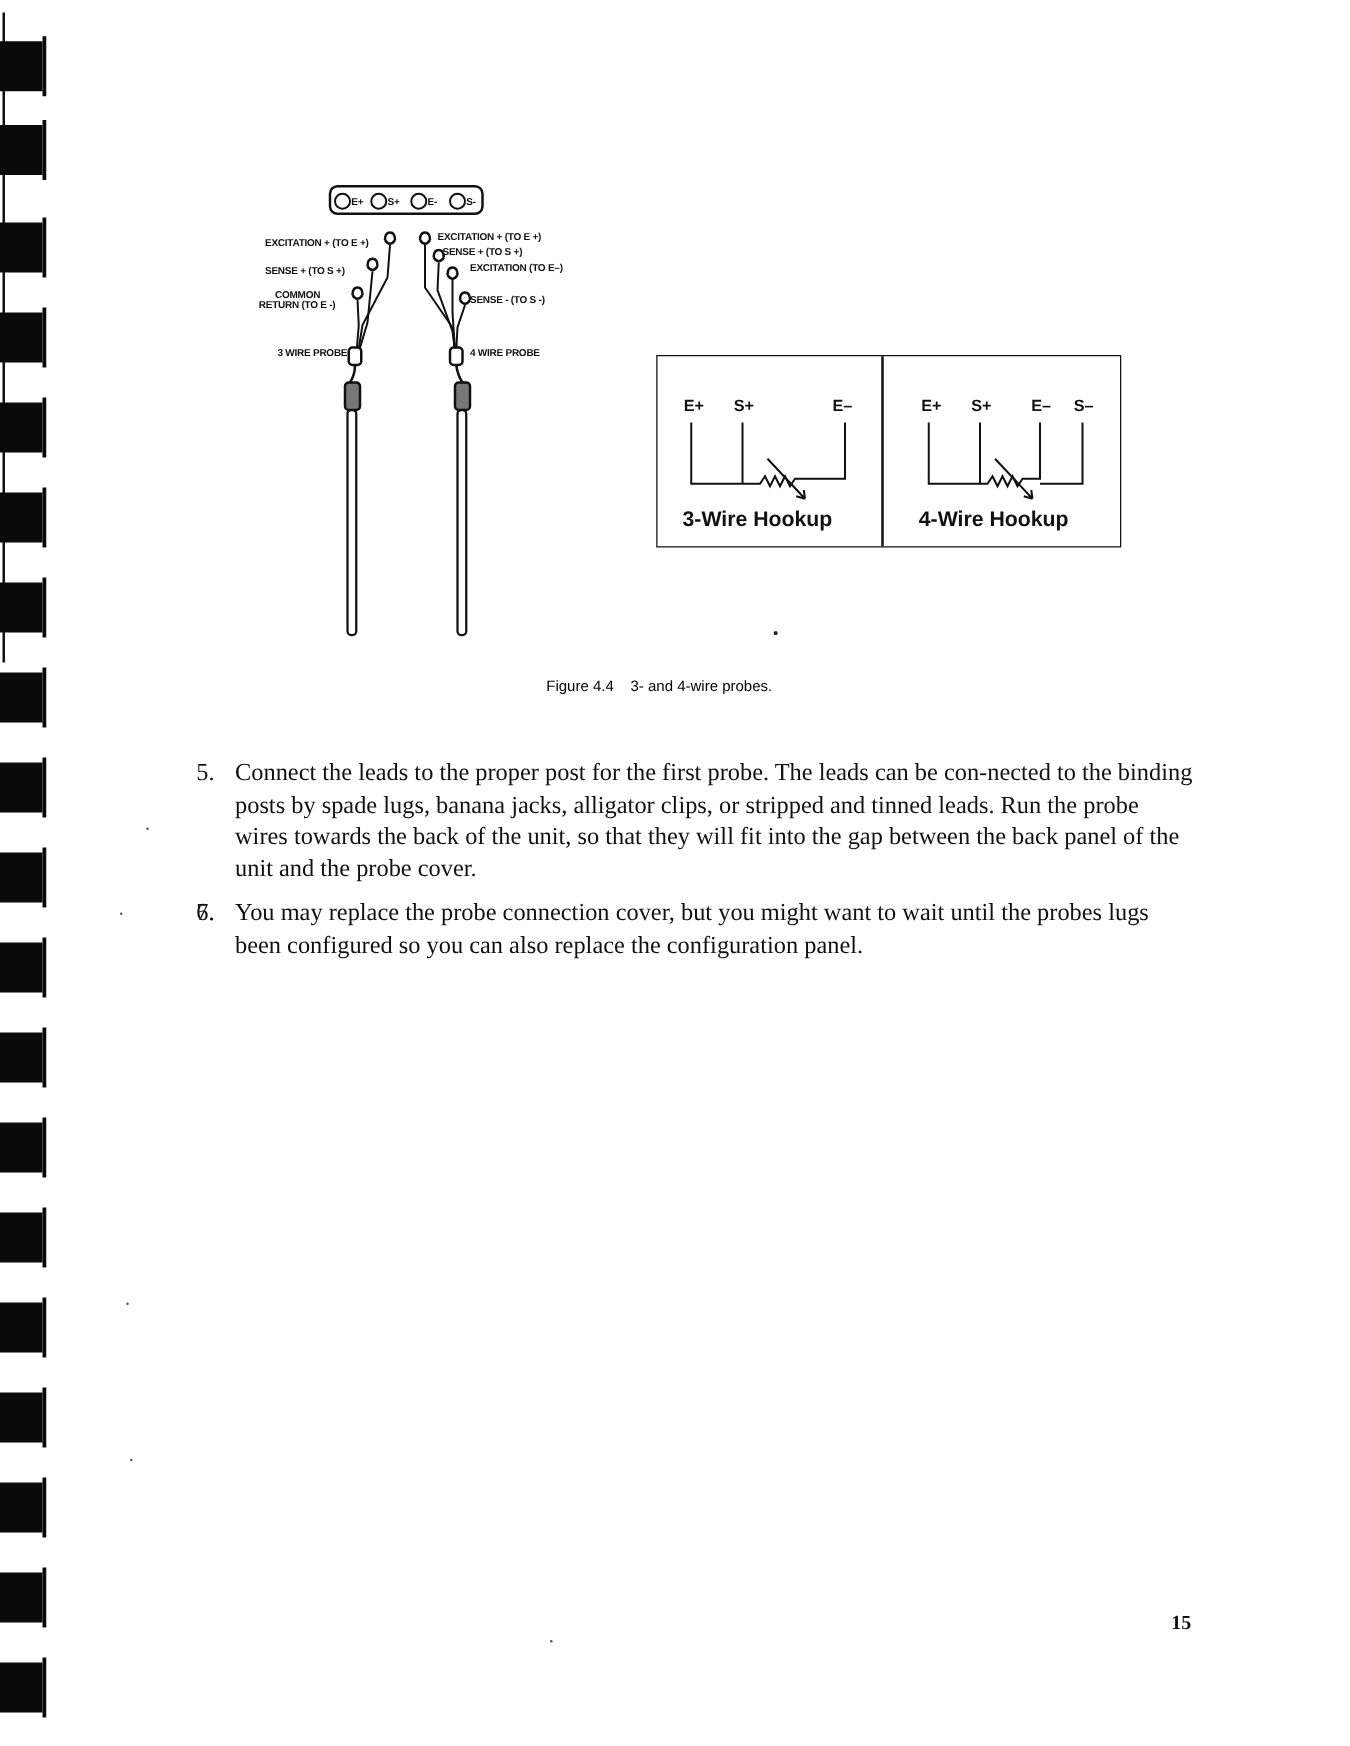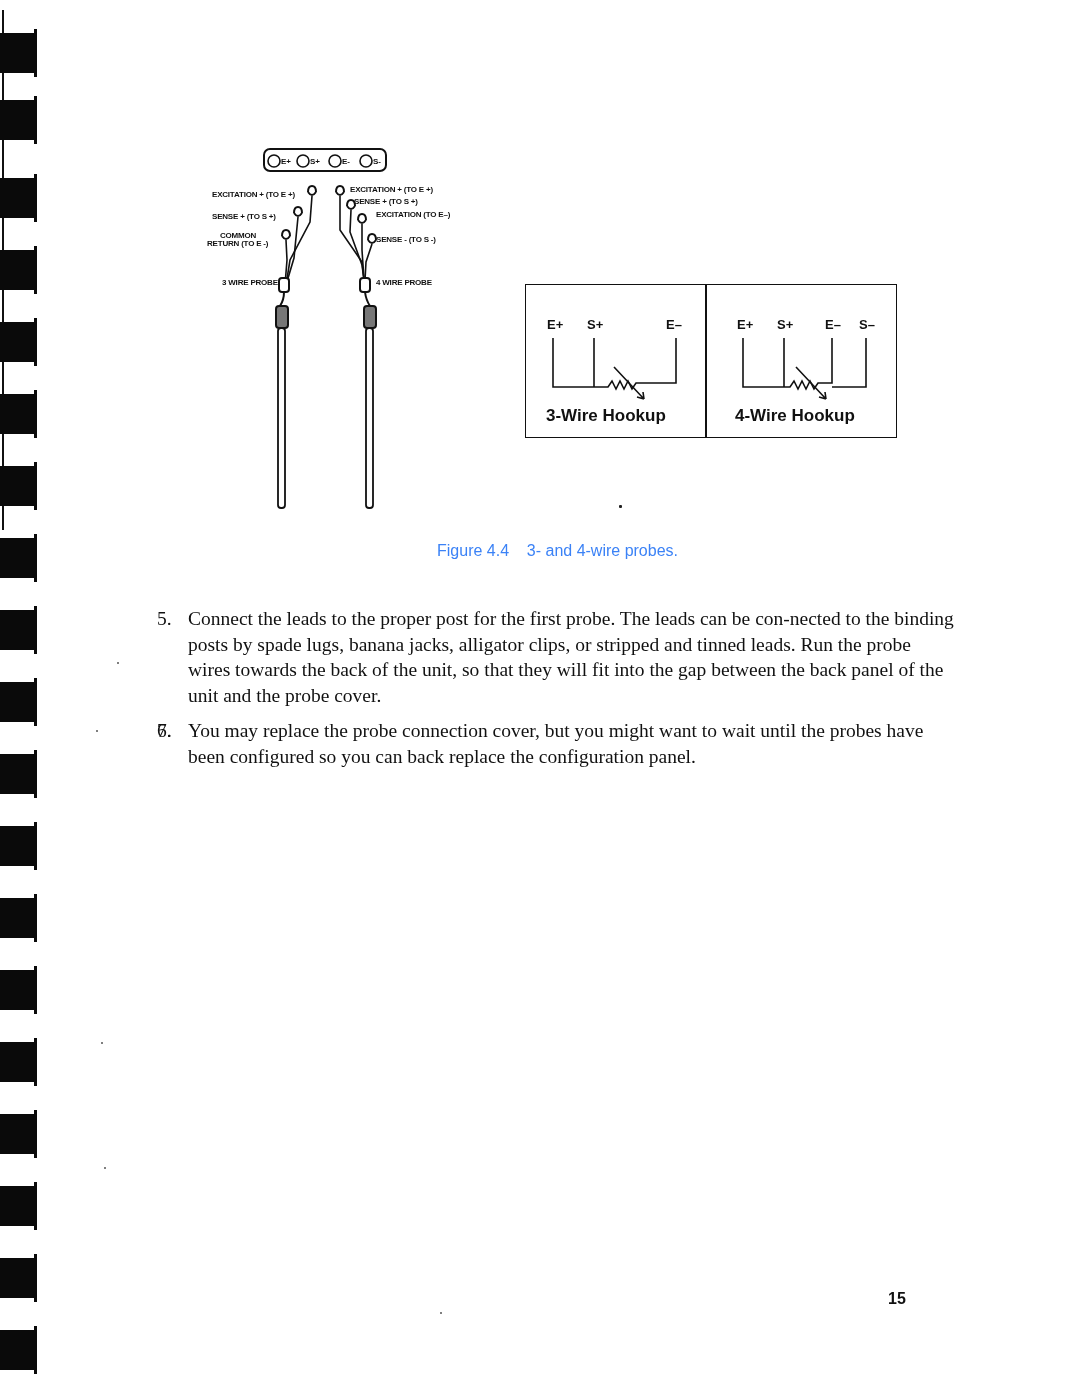--- a/index.html
+++ b/index.html
@@ -15,27 +15,27 @@
 
   .figure-svg { position: absolute; left: 190px; top: 140px; }
   .lbl { font-family: "Liberation Sans", sans-serif; font-size: 8px; font-weight: bold; fill: #111; letter-spacing: -0.2px; }
 
   .hookup-box { position: absolute; left: 525px; top: 284px; width: 372px; height: 154px; border: 1.5px solid #111; box-sizing: border-box; }
   .hookup-box .divider { position: absolute; left: 179px; top: 0; width: 1.5px; height: 100%; background: #111; }
   .hookup-svg { position: absolute; left: 0; top: 0; }
   .term { font-family: "Liberation Sans", sans-serif; font-weight: bold; font-size: 13px; fill: #111; }
   .hk-title { font-family: "Liberation Sans", sans-serif; font-weight: bold; font-size: 17px; fill: #111; }
 
-  .caption { position: absolute; left: 437px; top: 542px; font-family: "Liberation Sans", sans-serif; font-size: 16px; color: #3b82f6; white-space: pre; }
+  .caption { position: absolute; left: 437px; top: 542px; font-family: "Liberation Sans", sans-serif; font-size: 12px; color: #000000; white-space: pre; }
 
   .steps { position: absolute; left: 157px; top: 606px; width: 800px; font-size: 19.5px; line-height: 25.5px; }
   .step { position: relative; padding-left: 31px; margin-bottom: 10px; }
   .step .num { position: absolute; left: 0; top: 0; }
 
-  .page-number { position: absolute; left: 888px; top: 1290px; font-family: Liberation Sans, sans-serif; font-weight: bold; font-size: 16px; text-align: right; }
+  .page-number { position: absolute; left: 937px; top: 1290px; font-family: Liberation Serif, serif; font-weight: bold; font-size: 16px; text-align: right; }
   .speck { position: absolute; width: 2px; height: 2px; background: #555; border-radius: 1px; }
 </style>
 </head>
 <body>
 
 <div class="binding">
   <div class="spine"></div>
   <div class="ring" style="top:33px"></div>
   <div class="ring" style="top:100px"></div>
   <div class="ring" style="top:178px"></div>
@@ -148,21 +148,21 @@
 <div class="steps">
   <div class="step">
     <span class="num">5.</span>
     <span>Connect the leads to the proper post for the first probe. The leads can be con-nected to the binding posts by spade lugs, banana jacks, alligator clips, or stripped and tinned leads. Run the probe wires towards the back of the unit, so that they will fit into the gap between the back panel of the unit and the probe cover.</span>
   </div>
   <div class="step">
     <span class="num">6.</span>
   </div>
   <div class="step">
     <span class="num">7.</span>
-    <span>You may replace the probe connection cover, but you might want to wait until the probes have been configured so you can back replace the configuration panel.</span>
+    <span>You may replace the probe connection cover, but you might want to wait until the probes lugs been configured so you can also replace the configuration panel.</span>
   </div>
 </div>
 
 <div class="page-number">15</div>
 
 <div class="speck" style="left:619px;top:505px;width:3px;height:3px;background:#222"></div>
 <div class="speck" style="left:117px;top:662px"></div>
 <div class="speck" style="left:96px;top:730px"></div>
 <div class="speck" style="left:101px;top:1042px"></div>
 <div class="speck" style="left:104px;top:1167px"></div>

